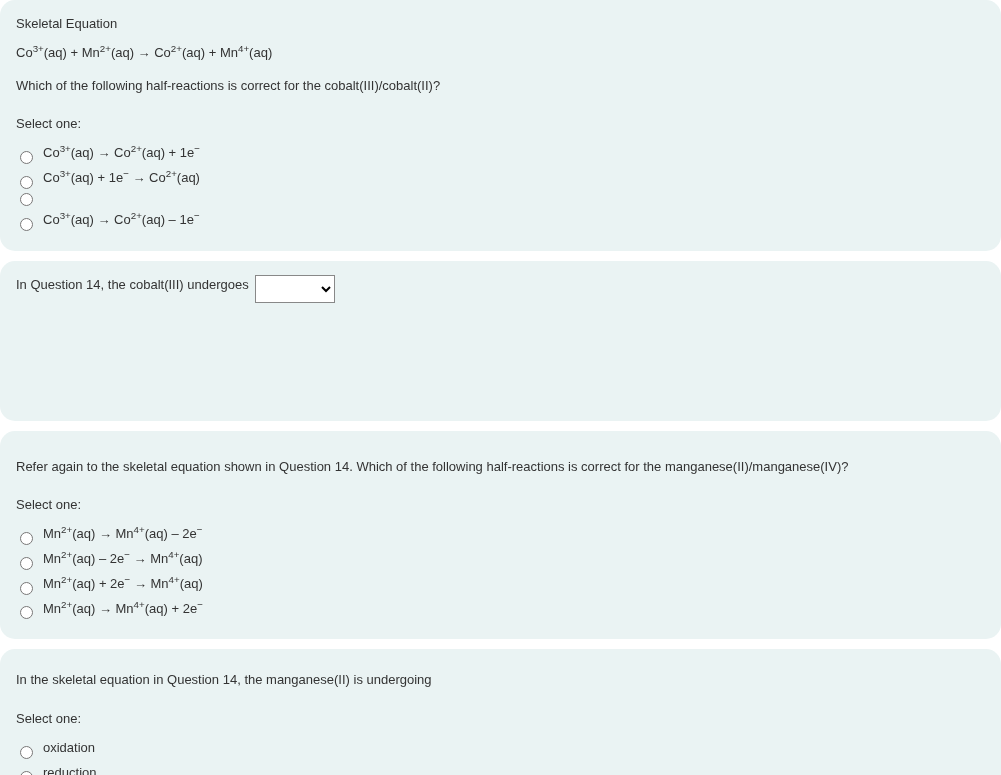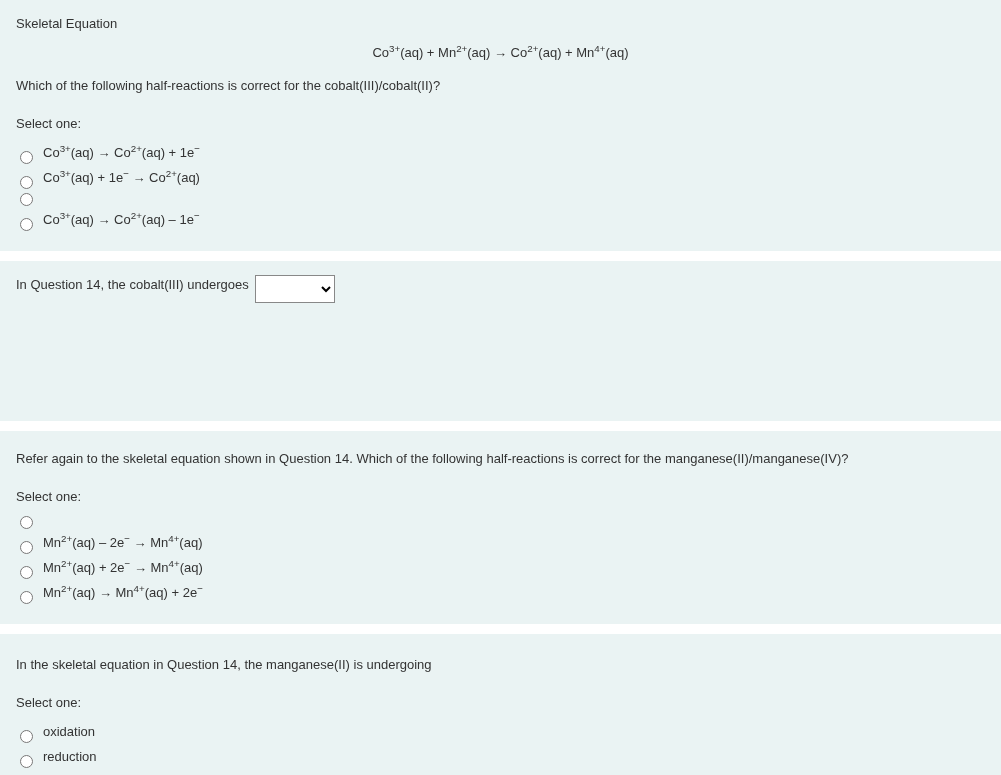--- a/index.html
+++ b/index.html
@@ -11,27 +11,27 @@
       font-family: Verdana, Geneva, sans-serif;
       font-size: 13px;
       background: #ffffff;
       color: #333;
       line-height: 1.6;
     }
     .question-block {
       background: #eaf3f3;
       padding: 14px 16px 18px 16px;
       margin-bottom: 10px;
+      border-radius: 15px;
     }
     .q-header {
       margin-bottom: 8px;
     }
     .equation-line {
       margin-bottom: 12px;
-      text-align: center;
     }
     .q-prompt {
       margin-bottom: 18px;
     }
     .select-label {
       margin-bottom: 6px;
     }
     .option-row {
       display: flex;
       align-items: flex-end;
@@ -97,25 +97,26 @@
 <div class="question-block tall-block">
   <div class="inline-select-row">
     <span>In Question 14, the cobalt(III) undergoes</span>
     <select>
       <option></option>
     </select>
   </div>
 </div>
 
 <div class="question-block">
-  <div class="q-prompt" style="margin-top:4px;">Refer again to the skeletal equation shown in Question 14. Which of the following half-reactions is correct for the manganese(II)/manganese(IV)?</div>
+  <div class="q-prompt" style="margin-top:12px;">Refer again to the skeletal equation shown in Question 14. Which of the following half-reactions is correct for the manganese(II)/manganese(IV)?</div>
   <div class="select-label">Select one:</div>
 
   <div class="option-row">
     <input type="radio" name="q3" style="">
+    <span class="option-label">Mn<sup>2+</sup>(aq) → Mn<sup>4+</sup>(aq) – 2e<sup>−</sup></span>
   </div>
   <div class="option-row">
     <input type="radio" name="q3" style="">
     <span class="option-label">Mn<sup>2+</sup>(aq) – 2e<sup>−</sup> → Mn<sup>4+</sup>(aq)</span>
   </div>
   <div class="option-row">
     <input type="radio" name="q3" style="">
     <span class="option-label">Mn<sup>2+</sup>(aq) + 2e<sup>−</sup> → Mn<sup>4+</sup>(aq)</span>
   </div>
   <div class="option-row">

